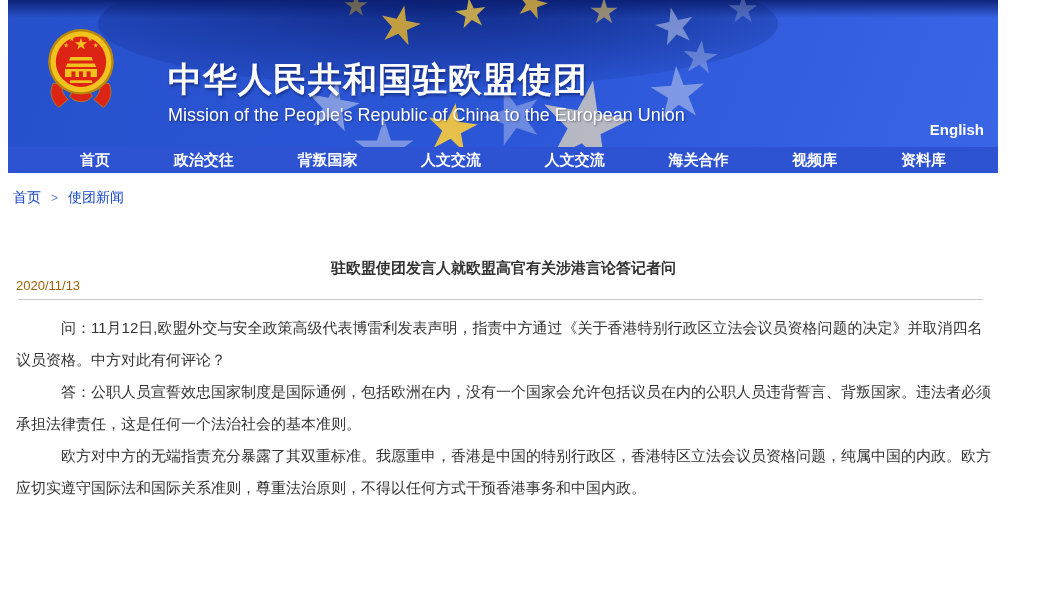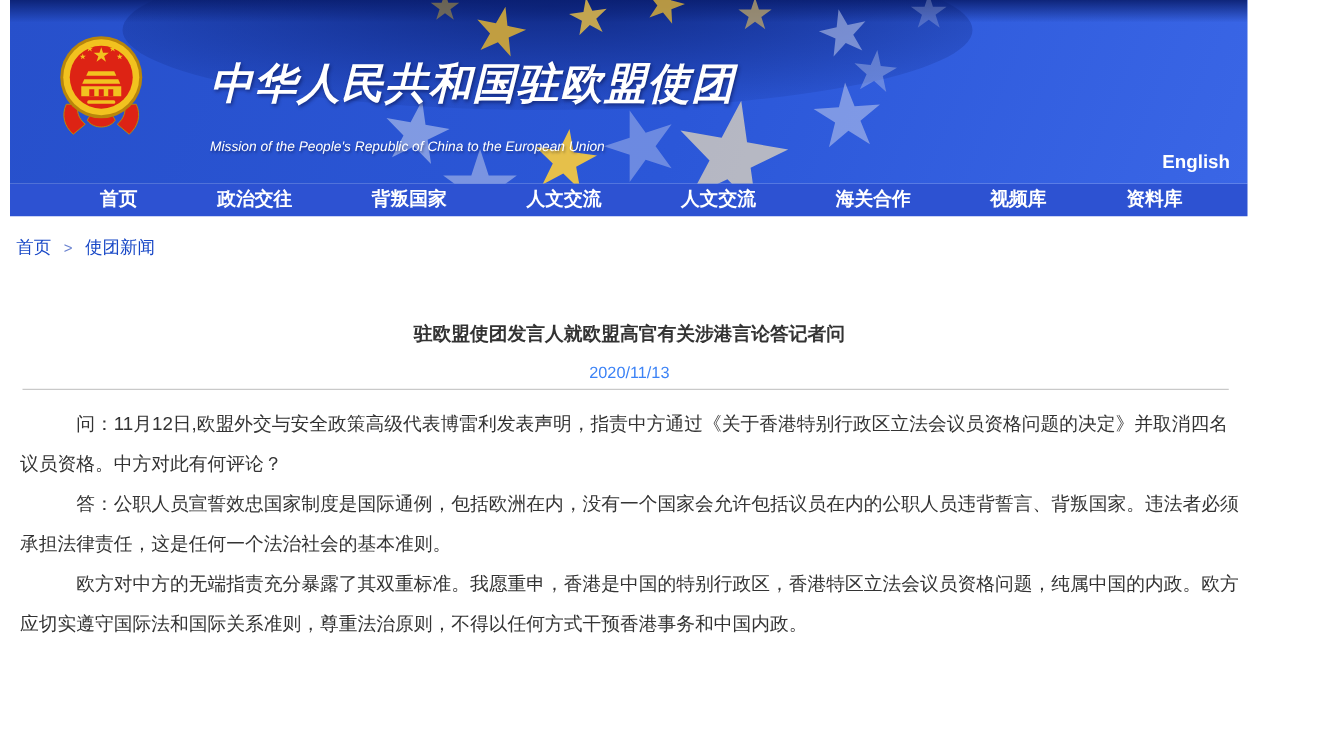--- a/index.html
+++ b/index.html
@@ -9,26 +9,26 @@
   }
   .page{margin-left:8px;width:990px;}
 
   
   .banner{
     position:relative;height:147px;overflow:hidden;
     background:linear-gradient(112deg,#2750cb 0%,#2b57d8 55%,#3a66e6 100%);
   }
   .banner-bg{position:absolute;left:0;top:0;width:990px;height:147px;}
   .emblem{position:absolute;left:33px;top:24px;width:80px;height:90px;}
-  .banner-text{position:absolute;left:160px;top:44px;color:#fff;font-style:italic;}
+  .banner-text{position:absolute;left:160px;top:57px;color:#fff;}
   .site-title{
     font-size:34px;font-weight:bold;letter-spacing:1px;
     text-shadow:1px 2px 3px rgba(0,0,40,.45);
   }
-  .site-subtitle{font-size:11px;margin-top:22px;text-shadow:1px 1px 2px rgba(0,0,40,.4);}
+  .site-subtitle{font-size:18px;margin-top:2px;text-shadow:1px 1px 2px rgba(0,0,40,.4);}
   .english-link{
     position:absolute;right:14px;bottom:9px;color:#fff;
     font-size:15px;font-weight:bold;text-decoration:none;cursor:pointer;
   }
 
   
   .navbar{
     height:26px;background:#2d52d2;display:flex;align-items:center;
     justify-content:space-between;padding:0 52px 0 72px;
   }
@@ -41,21 +41,21 @@
   .breadcrumb{margin:16px 0 0 5px;height:20px;font-size:14px;color:#1747c6;}
   .breadcrumb a{color:#1747c6;text-decoration:none;cursor:pointer;}
   .breadcrumb .sep{margin:0 10px;color:#6b83d0;font-size:12px;}
 
   
   article{margin-left:8px;width:975px;}
   .article-title{
     font-size:15px;font-weight:bold;color:#333;text-align:center;
     margin:49px 0 0 0;line-height:20px;
   }
-  .article-date{text-align:center;color:#3b82f6;font-size:13px;margin-top:12px;}
+  .article-date{color:#a16207;font-size:13px;margin-top:0;}
   .divider{border:none;border-top:1px solid #c9c9c9;margin:6px 8px 0 2px;}
   .body-text{padding-top:12px;}
   .body-text p{
     margin:0;font-size:15px;line-height:32px;color:#333;
     text-indent:3em;text-align:left;
   }
 </style>
 </head>
 <body>
 

